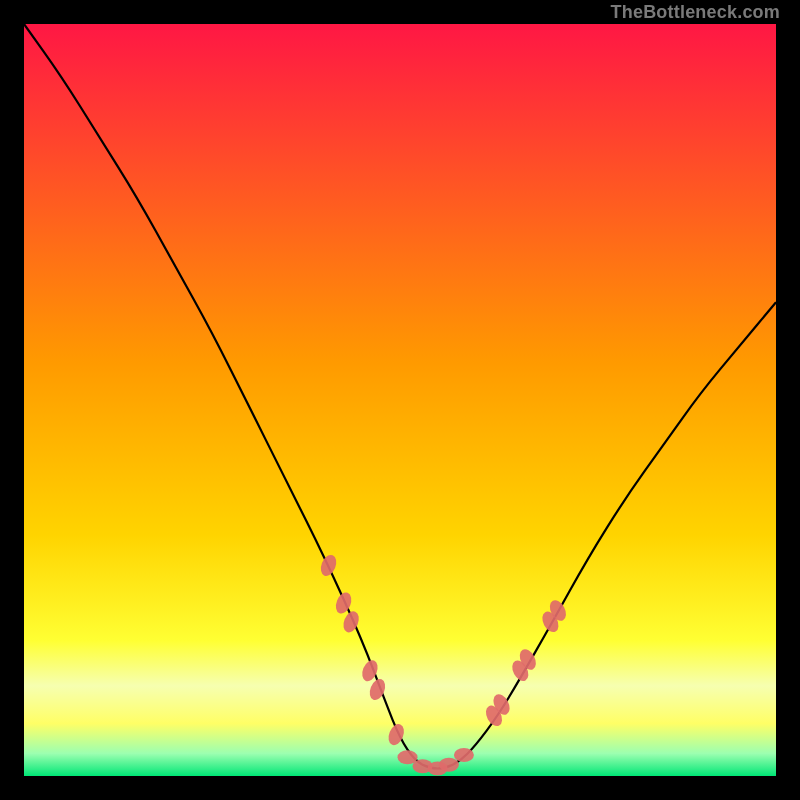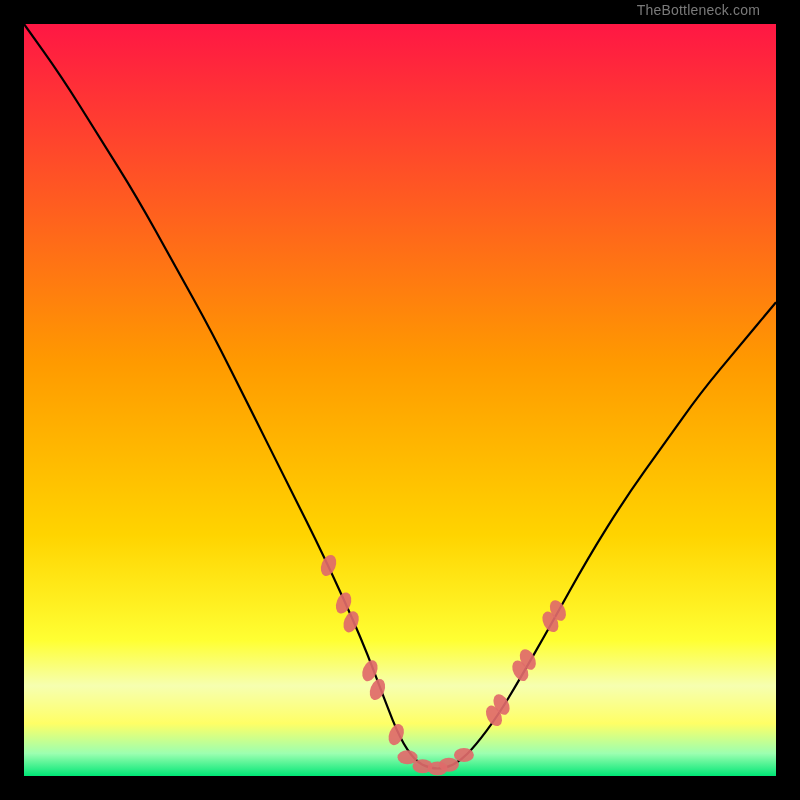--- a/index.html
+++ b/index.html
@@ -22,24 +22,24 @@
   .plot {
     position: absolute;
     left: 0;
     top: 0;
     width: 752px;
     height: 752px;
   }
   .watermark {
     position: absolute;
     top: 2px;
-    right: 40px;
+    right: 20px;
     color: #7a7a7a;
-    font-size: 14px;
-    font-weight: 400;
+    font-size: 18px;
+    font-weight: 700;
     letter-spacing: 0.2px;
   }
   svg { display: block; }
 </style>
 </head>
 <body>
 
 <div class="watermark">TheBottleneck.com</div>
 
 <div class="frame">

